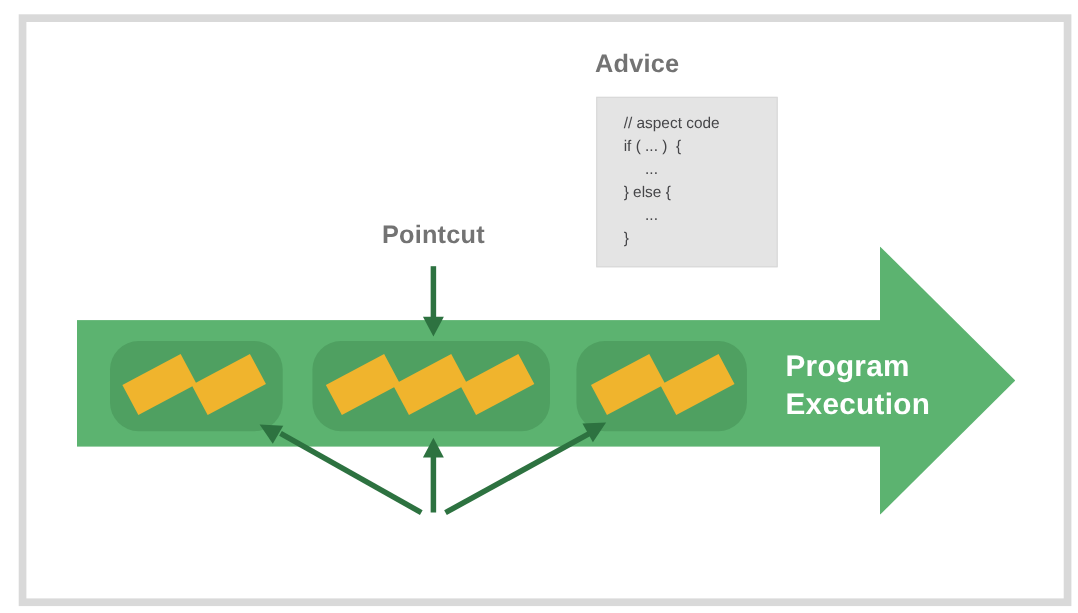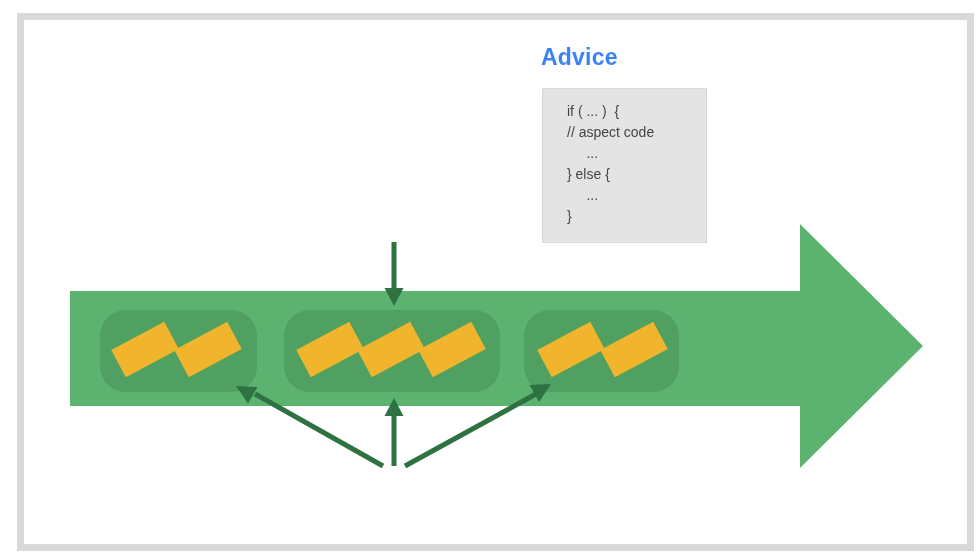--- a/index.html
+++ b/index.html
@@ -21,21 +21,21 @@
     top: 13px;
     width: 957px;
     height: 538px;
     border: 7px solid #d9d9d9;
     box-sizing: border-box;
   }
   .heading {
     position: absolute;
     font-weight: bold;
     font-size: 23px;
-    color: #3b82f6;
+    color: #737373;
     letter-spacing: 0.2px;
     white-space: nowrap;
   }
   .advice-label { left: 541px; top: 44px; }
   .pointcut-label { left: 294px; top: 200px; width: 200px; text-align: center; }
   .joinpoints-label { left: 300px; top: 475px; width: 200px; text-align: center; }
 
   .code-box {
     position: absolute;
     left: 542px;
@@ -125,46 +125,51 @@
 </head>
 <body>
 
 <div class="canvas">
 
   <div class="frame"></div>
 
   <div class="heading advice-label">Advice</div>
 
   <div class="code-box">
+    <div class="code-line">// aspect code</div>
     <div class="code-line">if ( ... )  {</div>
-    <div class="code-line">// aspect code</div>
     <div class="code-line">     ...</div>
     <div class="code-line">} else {</div>
     <div class="code-line">     ...</div>
     <div class="code-line">}</div>
   </div>
 
+  <div class="heading pointcut-label">Pointcut</div>
 
   <div class="arrow-shaft"></div>
   <div class="arrow-head"></div>
 
   <div class="jp-group g1">
     <div class="marker m1"></div>
     <div class="marker m2"></div>
   </div>
   <div class="jp-group g2">
     <div class="marker m1"></div>
     <div class="marker m2"></div>
     <div class="marker m3"></div>
   </div>
   <div class="jp-group g3">
     <div class="marker m1"></div>
     <div class="marker m2"></div>
   </div>
 
+  <div class="prog-label">
+    <div>Program</div>
+    <div>Execution</div>
+  </div>
 
   <svg class="annotations" viewBox="0 0 980 557" xmlns="http://www.w3.org/2000/svg">
 
     <g>
       <line x1="394" y1="242" x2="394" y2="290"></line>
       <polygon points="394,306 384.5,288 403.5,288"></polygon>
     </g>
 
     <g>
       <line x1="383" y1="466" x2="255" y2="394"></line>

